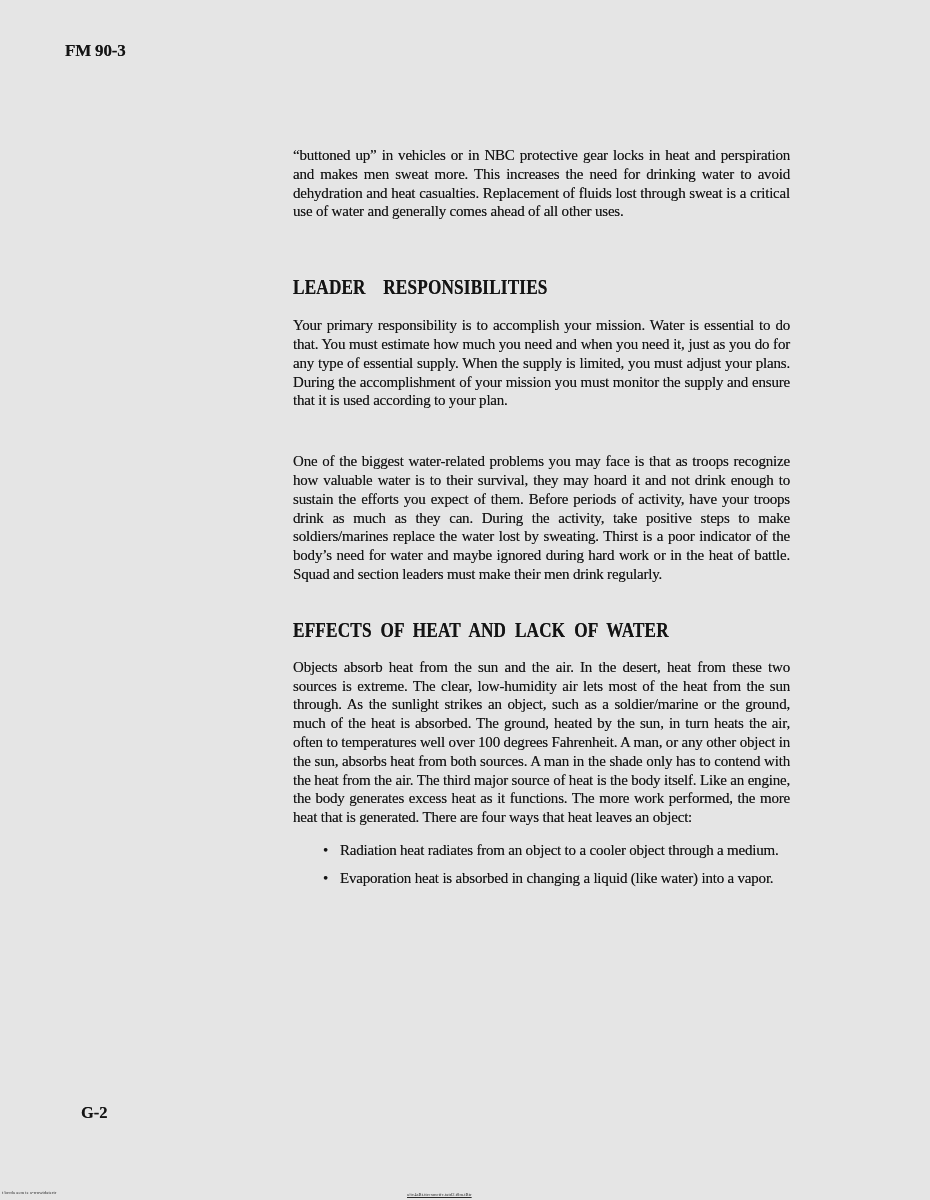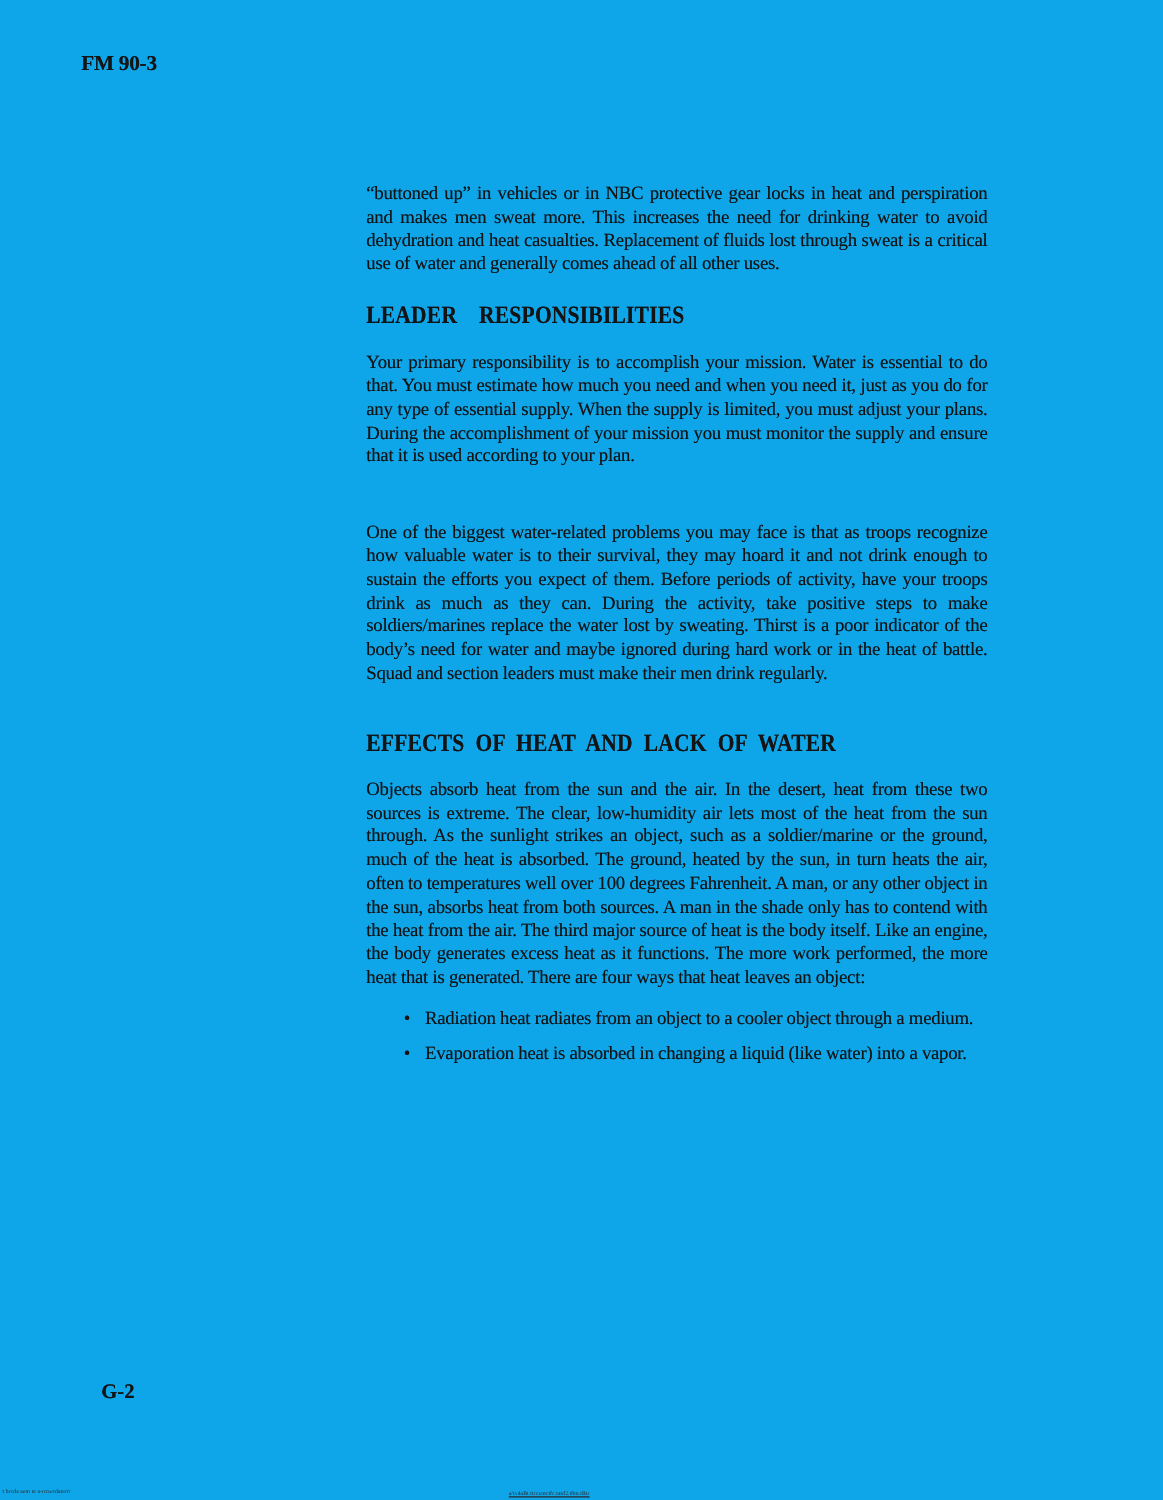--- a/index.html
+++ b/index.html
@@ -4,21 +4,21 @@
 <style>
   html, body {
     margin: 0;
     padding: 0;
     background: #ffffff;
   }
   .page {
     position: relative;
     width: 930px;
     height: 1200px;
-    background: #0ea5e9;
+    background: #e5e5e5;
     font-family: "Liberation Serif", "DejaVu Serif", serif;
     color: #141414;
     overflow: hidden;
   }
   .doc-code {
     position: absolute;
     left: 65px;
     top: 41px;
     font-size: 17px;
     font-weight: 700;
@@ -32,21 +32,21 @@
     width: 497px;
   }
   .body-text {
     margin: 0;
     font-size: 15px;
     line-height: 18.8px;
     text-align: justify;
     letter-spacing: -0.2px;
     text-shadow: 0 0 0.4px rgba(0,0,0,0.55);
   }
-  .intro { margin-bottom: 19px; }
+  .intro { margin-bottom: 54px; }
   .section-heading {
     margin: 0;
     font-size: 20px;
     line-height: 24px;
     font-weight: 700;
     white-space: pre;
     word-spacing: 5px;
     letter-spacing: 0.2px;
     transform: scaleX(0.86);
     transform-origin: left center;

